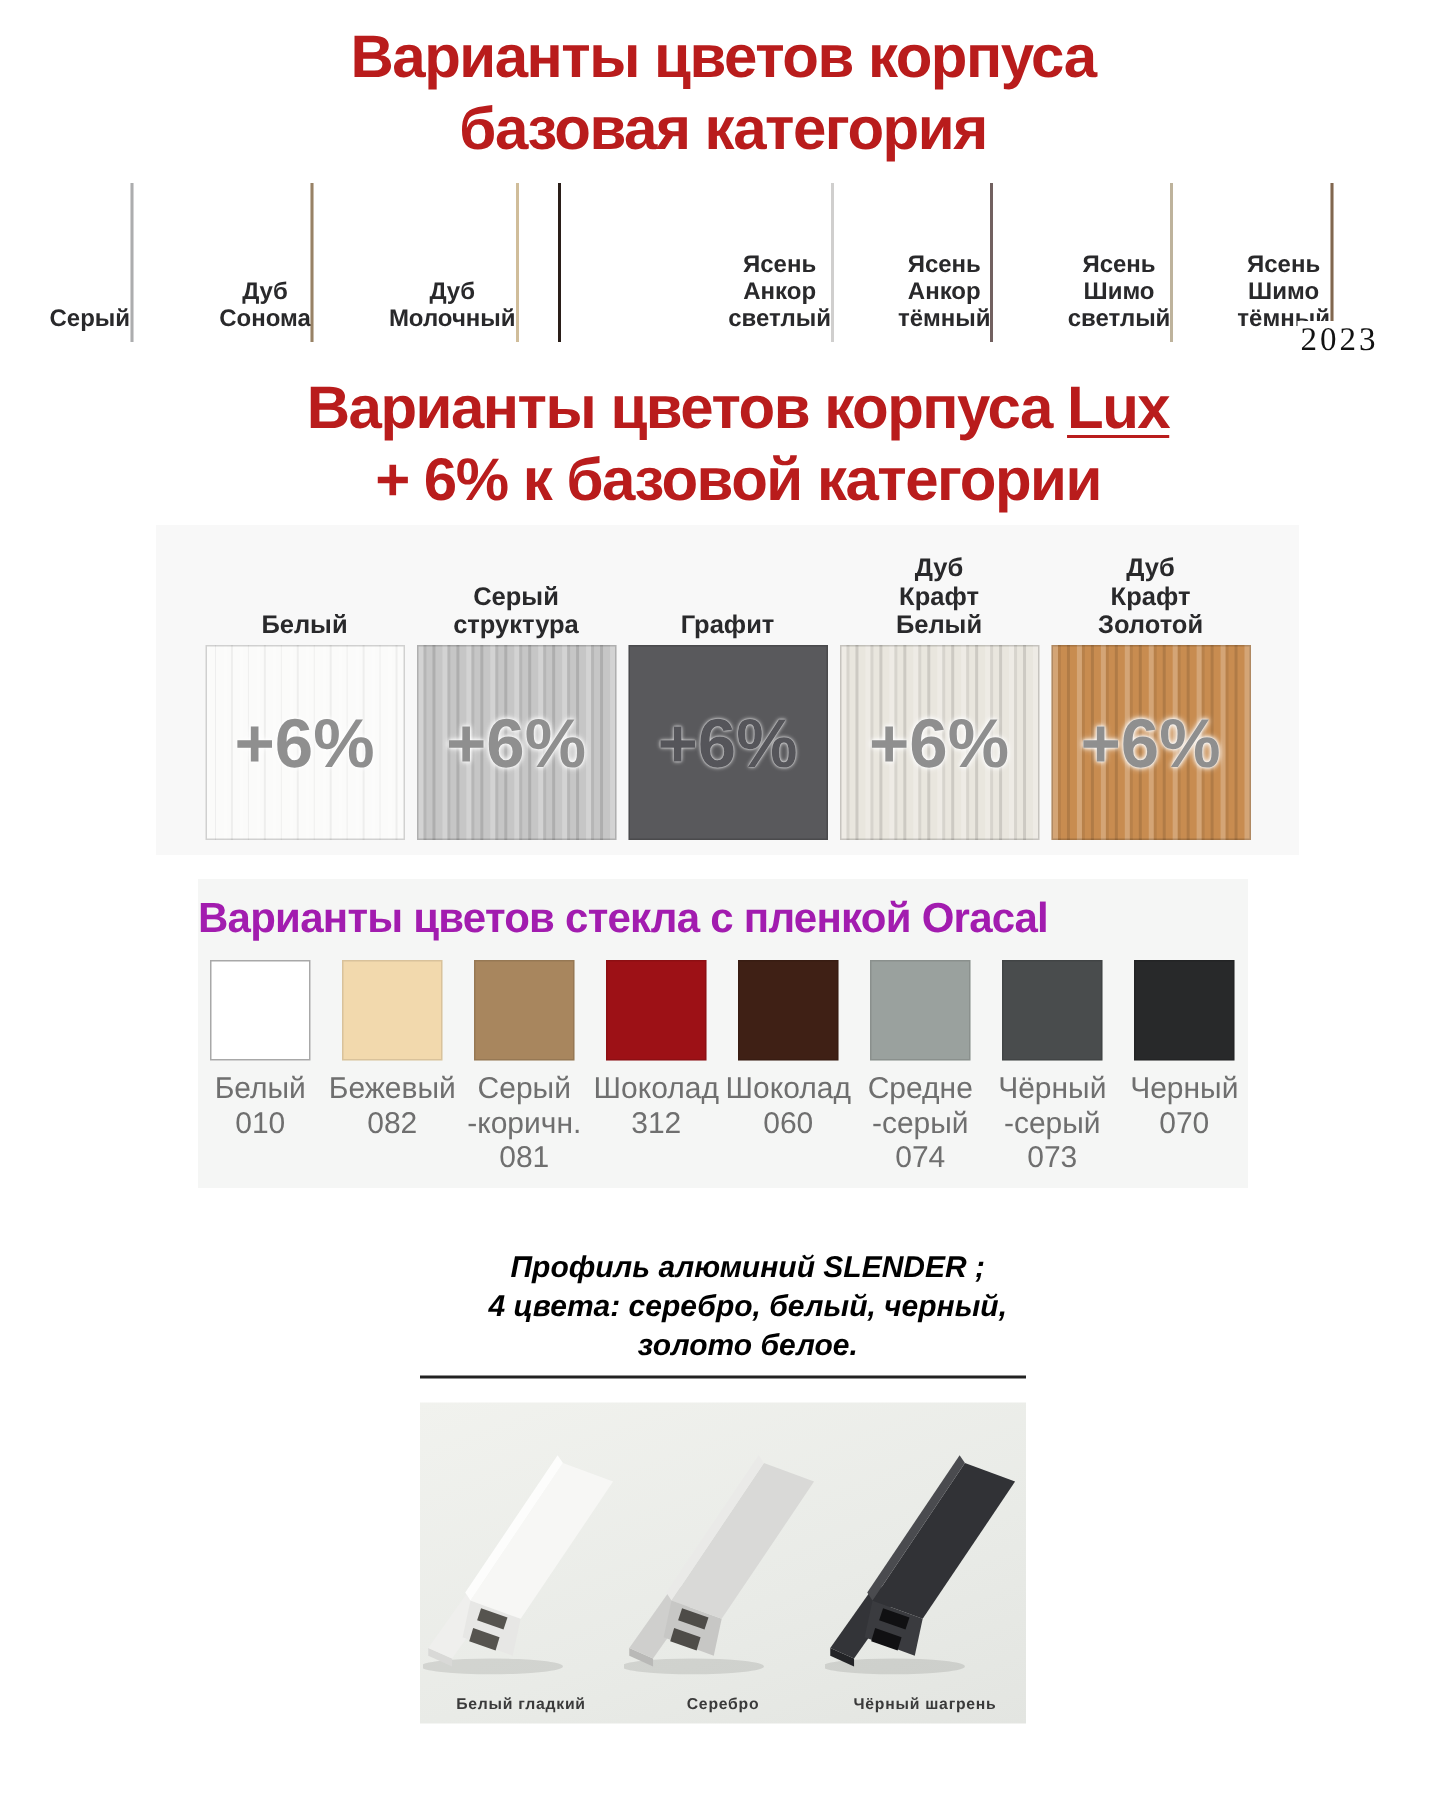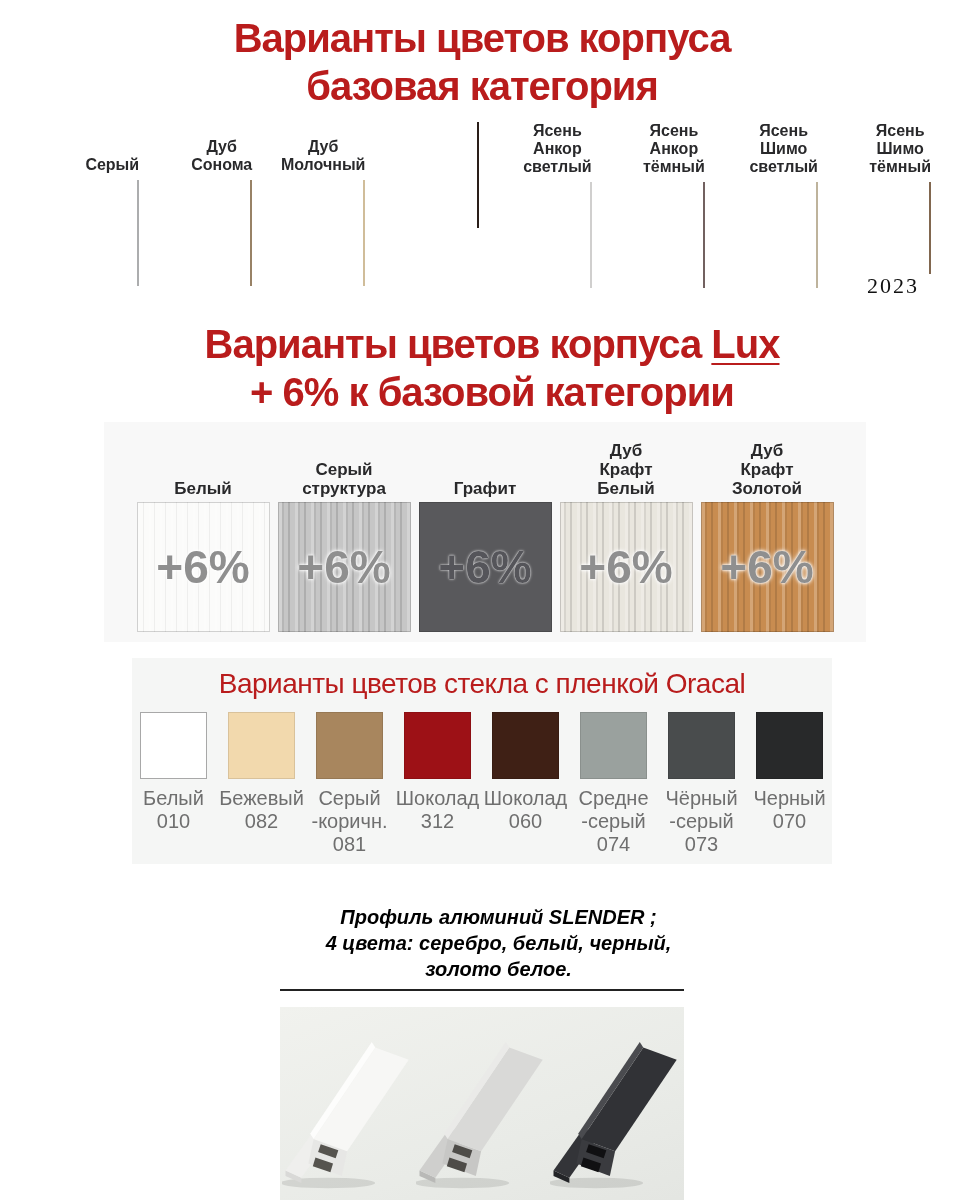--- a/index.html
+++ b/index.html
@@ -2,26 +2,26 @@
 <html><head>
 <meta charset="utf-8">
 <style>
   html,body{margin:0;padding:0;background:#fff;}
   .page{position:relative;width:964px;height:1200px;overflow:hidden;background:#fff;
         font-family:"Liberation Sans",sans-serif;-webkit-font-smoothing:antialiased;}
 
   
   .big-title{margin:0;padding-top:14px;text-align:center;font-weight:700;
              font-size:40px;line-height:48px;letter-spacing:-1px;color:#b91c1c;}
-  .big-title.second{padding-top:0;margin-top:32px;padding-left:20px;}
+  .big-title.second{padding-top:0;margin-top:20px;padding-left:20px;}
   .lux-underline{text-decoration:underline;text-underline-offset:5px;text-decoration-thickness:2px;}
 
   
   .base-row{position:relative;width:898px;margin:12px auto 0;display:flex;gap:7px;}
-  .cell{flex:1;display:flex;flex-direction:column;align-items:flex-end;}
+  .cell{flex:1;display:flex;flex-direction:row;align-items:flex-end;}
   .cell .lbl{min-height:52px;display:flex;flex-direction:column;justify-content:flex-end;
              align-items:center;font-size:16px;line-height:18px;font-weight:700;color:#29292b;
              text-align:center;margin-bottom:6px;}
   .cell .lbl span{display:block;}
   .swatch{height:106px;border:1px solid rgba(0,0,0,.14);box-sizing:border-box;}
 
   
   .wv1{background-image:repeating-linear-gradient(90deg,rgba(255,255,255,.28) 0 2px,transparent 2px 5px,rgba(0,0,0,.05) 5px 6px,transparent 6px 11px);}
   .wv2{background-image:repeating-linear-gradient(90deg,rgba(255,255,255,.22) 0 3px,rgba(0,0,0,.08) 3px 5px,transparent 5px 9px,rgba(0,0,0,.12) 9px 11px,transparent 11px 16px);}
   .wv3{background-image:repeating-linear-gradient(90deg,rgba(0,0,0,.30) 0 2px,transparent 2px 6px,rgba(0,0,0,.16) 6px 8px,transparent 8px 13px,rgba(255,255,255,.06) 13px 15px);}
@@ -39,22 +39,22 @@
                  text-align:center;margin-bottom:4px;}
   .lux-cell .lbl span{display:block;}
   .lux-swatch{position:relative;height:130px;border:1px solid rgba(0,0,0,.17);box-sizing:border-box;}
   .badge{position:absolute;inset:0;display:flex;align-items:center;justify-content:center;
          font-size:46px;font-weight:600;color:#8f8f8f;
          text-shadow:0 0 1px #fff,0 0 3px #fff,0 0 5px #fff;}
   .lux-swatch.dark .badge{color:#55555a;text-shadow:0 0 1px rgba(255,255,255,.9),0 0 3px rgba(255,255,255,.8);}
 
   
   .oracal-panel{width:700px;margin:16px auto 0;background:#f5f6f5;padding:8px 0 8px;}
-  .oracal-title{margin:2px 0 12px;text-align:center;font-size:28px;font-weight:400;
-                letter-spacing:-.5px;color:#b91c1c;}
+  .oracal-title{margin:2px 0 12px;text-align:left;font-size:28px;font-weight:700;
+                letter-spacing:-.5px;color:#a21caf;}
   .oracal-grid{width:684px;margin:0 auto;display:flex;gap:21px;}
   .oracal-cell{width:67px;display:flex;flex-direction:column;align-items:center;}
   .oracal-swatch{width:67px;height:67px;border:1px solid rgba(0,0,0,.10);box-sizing:border-box;}
   .oracal-cell:first-child .oracal-swatch{border:1px solid #a8a8a8;}
   .oracal-cell .lbl{margin-top:8px;font-size:20px;line-height:23px;color:#6f6f6f;
                     text-align:center;white-space:nowrap;}
   .oracal-cell .lbl span{display:block;}
 
   
   .profile-note{margin-top:40px;text-align:center;font-size:20px;line-height:26px;

